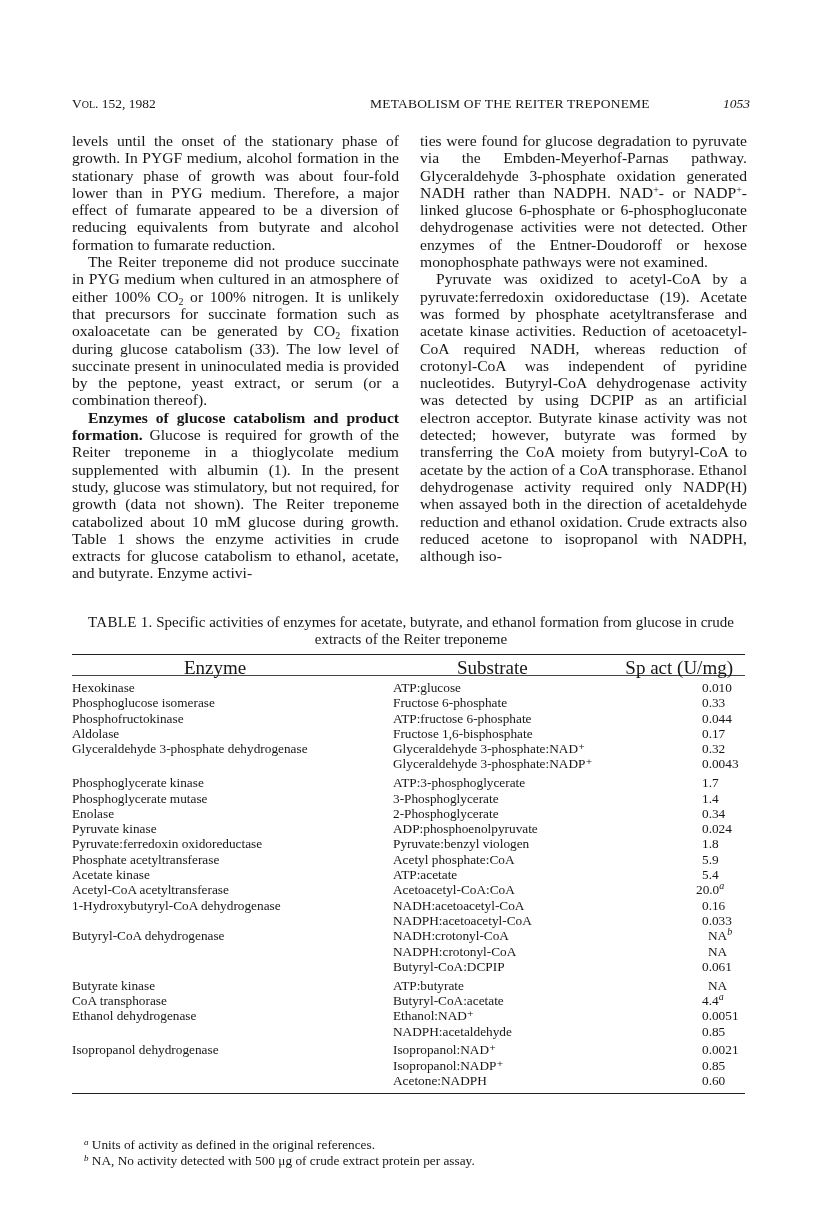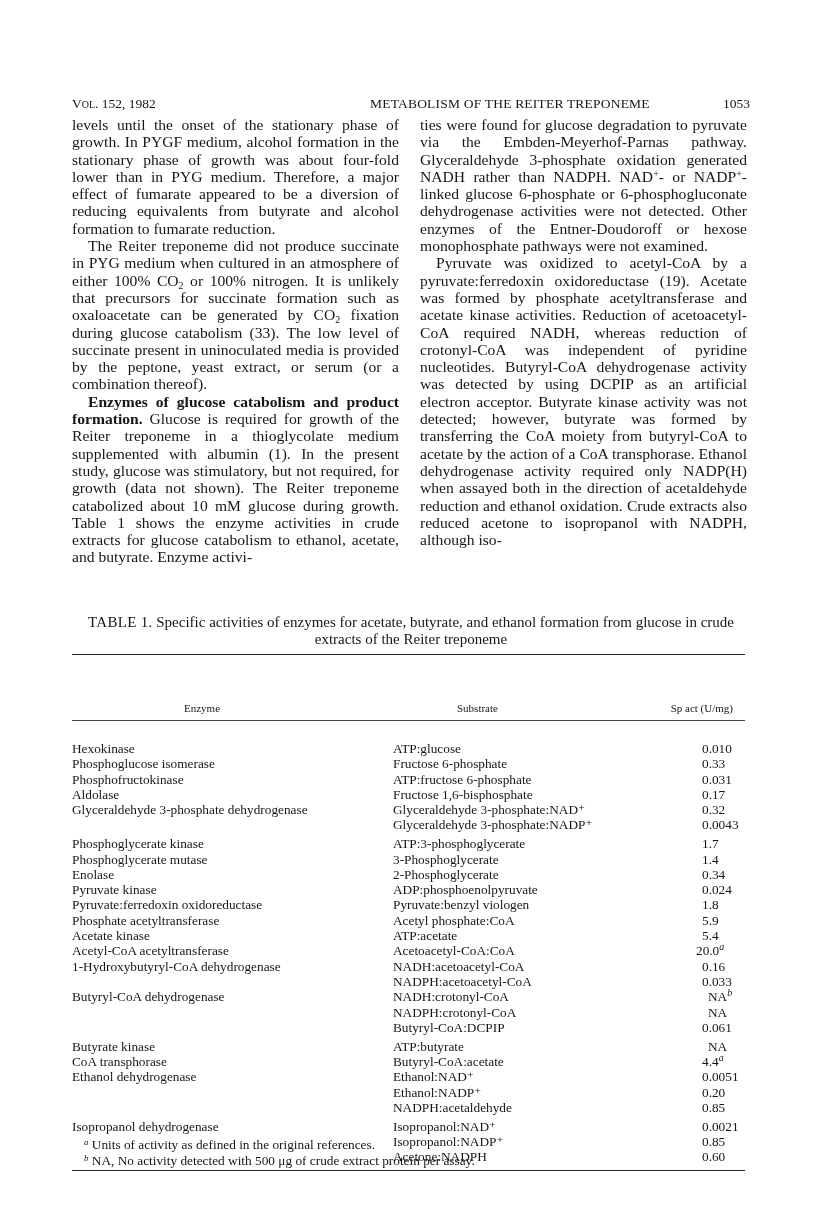--- a/index.html
+++ b/index.html
@@ -7,24 +7,24 @@
     width: 816px; height: 1224px; position: relative; overflow: hidden;
     font-family: "Liberation Serif", "DejaVu Serif", serif; color: #161616;
   }
   .running-head {
     position: absolute; top: 96px; left: 72px; width: 678px; height: 20px;
     font-size: 13.5px;
   }
   .running-head .vol { position: absolute; left: 0; top: 0; }
   .running-head .vol .sc { font-size: 10px; }
   .running-head .title { position: absolute; left: 298px; top: 0; letter-spacing: 0.2px; text-align: center; }
-  .running-head .page { position: absolute; right: 0; top: 0; }
+  .running-head .page { position: absolute; right: 0; top: 0; font-style: italic; }
 
   .col {
-    position: absolute; top: 116px; width: 327px;
+    position: absolute; top: 132px; width: 327px;
     font-size: 15.6px; line-height: 17.3px; text-align: justify;
     hyphens: none;
   }
   .col.left { left: 72px; }
   .col.right { left: 420px; }
   .col p { margin: 0; text-indent: 0; }
   .col p.indent { text-indent: 16px; }
   .col b { font-weight: bold; }
   sub { font-size: 10px; vertical-align: -3px; line-height: 0; }
   sup { font-size: 10px; vertical-align: 5px; line-height: 0; }
@@ -34,26 +34,26 @@
     font-size: 15px; line-height: 16.5px; text-align: center;
   }
   .table-caption .lbl { letter-spacing: 0.3px; }
 
   .tbl {
     position: absolute; top: 654px; left: 72px; width: 673px;
   }
   .rule-top { border-top: 1.6px solid #222; }
   .rule-thin { border-top: 1px solid #444; }
   .rule-bottom { border-top: 1.6px solid #222; }
-  .thead { position: relative; height: 20px; font-size: 11px; margin-top: 45px; }
+  .thead { position: relative; height: 20px; font-size: 19px; }
   .thead .h-enzyme { position: absolute; left: 112px; top: 2px; }
   .thead .h-substrate { position: absolute; left: 385px; top: 2px; }
   .thead .h-spact { position: absolute; right: 12px; top: 2px; }
 
-  .tbody { padding-top: 4px; padding-bottom: 5px; margin-top: 16px; }
+  .tbody { padding-top: 4px; padding-bottom: 5px; }
   .trow { position: relative; height: 15.3px; font-size: 13.3px; line-height: 15.3px; white-space: nowrap; }
   .trow.gap { margin-top: 3.5px; }
   .trow .c-enzyme { position: absolute; left: 0; top: 0; }
   .trow .c-substrate { position: absolute; left: 321px; top: 0; }
   .trow .c-value { position: absolute; left: 630px; top: 0; }
   .trow .c-value.w3 { left: 622px; }
 
   .footnotes {
     position: absolute; top: 1137px; left: 84px; width: 660px;
     font-size: 13.3px; line-height: 15.5px;
@@ -100,21 +100,21 @@
         <span class="c-value"><span>0.010</span></span>
       </div>
       <div class="trow">
         <span class="c-enzyme">Phosphoglucose isomerase</span>
         <span class="c-substrate">Fructose 6-phosphate</span>
         <span class="c-value"><span>0.33</span></span>
       </div>
       <div class="trow">
         <span class="c-enzyme">Phosphofructokinase</span>
         <span class="c-substrate">ATP:fructose 6-phosphate</span>
-        <span class="c-value"><span>0.031</span></span>
+        <span class="c-value"><span>0.044</span></span>
       </div>
       <div class="trow">
         <span class="c-enzyme">Aldolase</span>
         <span class="c-substrate">Fructose 1,6-bisphosphate</span>
         <span class="c-value"><span>0.17</span></span>
       </div>
       <div class="trow">
         <span class="c-enzyme">Glyceraldehyde 3-phosphate dehydrogenase</span>
         <span class="c-substrate">Glyceraldehyde 3-phosphate:NAD⁺</span>
         <span class="c-value"><span>0.32</span></span>
@@ -199,25 +199,20 @@
         <span class="c-substrate">Butyryl-CoA:acetate</span>
         <span class="c-value"><span>4.4</span><sup style="font-style: italic;">a</sup></span>
       </div>
       <div class="trow">
         <span class="c-enzyme">Ethanol dehydrogenase</span>
         <span class="c-substrate">Ethanol:NAD⁺</span>
         <span class="c-value"><span>0.0051</span></span>
       </div>
       <div class="trow">
         <span class="c-enzyme"></span>
-        <span class="c-substrate">Ethanol:NADP⁺</span>
-        <span class="c-value"><span>0.20</span></span>
-      </div>
-      <div class="trow">
-        <span class="c-enzyme"></span>
         <span class="c-substrate">NADPH:acetaldehyde</span>
         <span class="c-value"><span>0.85</span></span>
       </div>
       <div class="trow gap">
         <span class="c-enzyme">Isopropanol dehydrogenase</span>
         <span class="c-substrate">Isopropanol:NAD⁺</span>
         <span class="c-value"><span>0.0021</span></span>
       </div>
       <div class="trow">
         <span class="c-enzyme"></span>

